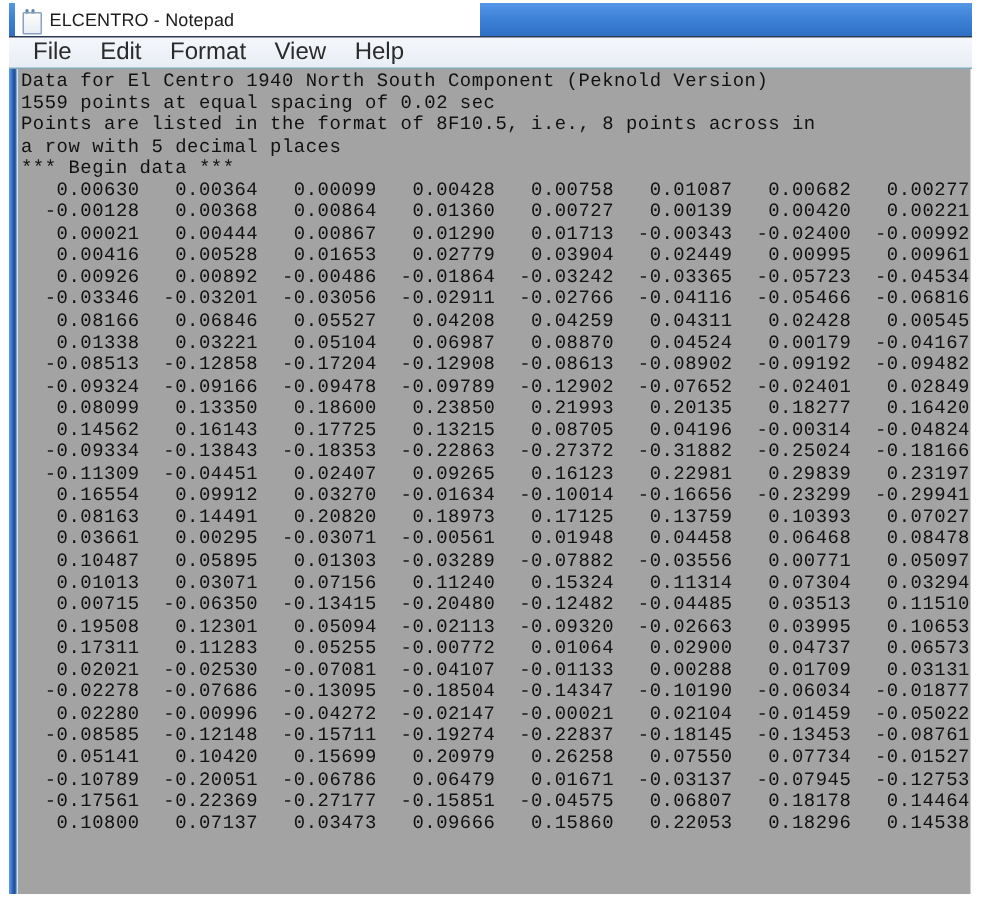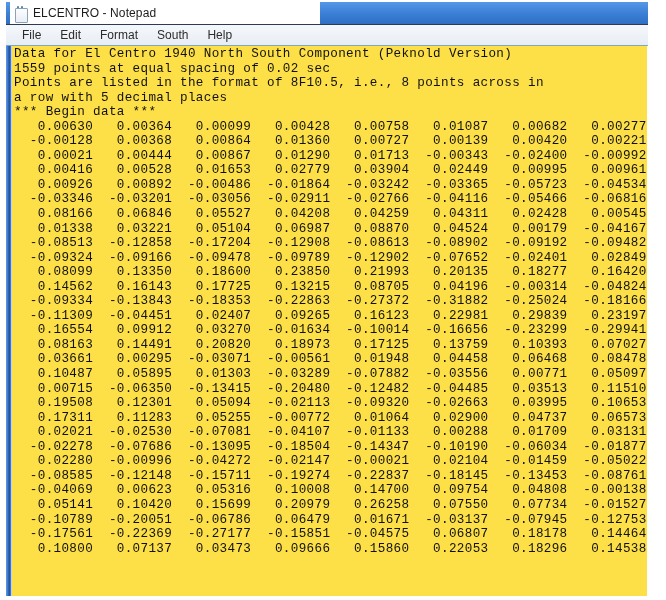--- a/index.html
+++ b/index.html
@@ -105,33 +105,33 @@
     background: linear-gradient(180deg,#f5f7fb 0%, #e8edf5 100%);
     border-top: 1px solid #2b3a55;
     border-bottom: 1px solid #7fa8b8;
     display: flex;
     align-items: center;
     padding-left: 14px;
     box-sizing: border-box;
   }
   .menu-item {
     font-family: "Liberation Sans", sans-serif;
-    font-size: 12px;
+    font-size: 16px;
     color: #2b2b2b;
     padding: 1px 9px 2px 2px;
     margin-right: 8px;
     cursor: default;
     white-space: nowrap;
   }
 
   
   #client {
     position: relative;
     height: 550px;
-    background: #fde047;
+    background: #a3a3a3;
     overflow: hidden;
     display: flex;
   }
 
   
   #left-band {
     position: absolute;
     left: -6px;
     top: 0;
     width: 12px;
@@ -189,21 +189,21 @@
           <div class="pad"></div>
         </div>
         <span id="title-text">ELCENTRO - Notepad</span>
       </div>
     </div>
 
     <div id="menubar">
       <span class="menu-item">File</span>
       <span class="menu-item">Edit</span>
       <span class="menu-item">Format</span>
-      <span class="menu-item">South</span>
+      <span class="menu-item">View</span>
       <span class="menu-item">Help</span>
     </div>
 
     <div id="client">
 
       <div id="left-band">
         
       </div>
 
       <div id="textarea">
@@ -224,28 +224,28 @@
           <div class="txt-line">  -0.08513  -0.12858  -0.17204  -0.12908  -0.08613  -0.08902  -0.09192  -0.09482</div>
           <div class="txt-line">  -0.09324  -0.09166  -0.09478  -0.09789  -0.12902  -0.07652  -0.02401   0.02849</div>
           <div class="txt-line">   0.08099   0.13350   0.18600   0.23850   0.21993   0.20135   0.18277   0.16420</div>
           <div class="txt-line">   0.14562   0.16143   0.17725   0.13215   0.08705   0.04196  -0.00314  -0.04824</div>
           <div class="txt-line">  -0.09334  -0.13843  -0.18353  -0.22863  -0.27372  -0.31882  -0.25024  -0.18166</div>
           <div class="txt-line">  -0.11309  -0.04451   0.02407   0.09265   0.16123   0.22981   0.29839   0.23197</div>
           <div class="txt-line">   0.16554   0.09912   0.03270  -0.01634  -0.10014  -0.16656  -0.23299  -0.29941</div>
           <div class="txt-line">   0.08163   0.14491   0.20820   0.18973   0.17125   0.13759   0.10393   0.07027</div>
           <div class="txt-line">   0.03661   0.00295  -0.03071  -0.00561   0.01948   0.04458   0.06468   0.08478</div>
           <div class="txt-line">   0.10487   0.05895   0.01303  -0.03289  -0.07882  -0.03556   0.00771   0.05097</div>
+          <div class="txt-line">   0.01013   0.03071   0.07156   0.11240   0.15324   0.11314   0.07304   0.03294</div>
           <div class="txt-line">   0.00715  -0.06350  -0.13415  -0.20480  -0.12482  -0.04485   0.03513   0.11510</div>
           <div class="txt-line">   0.19508   0.12301   0.05094  -0.02113  -0.09320  -0.02663   0.03995   0.10653</div>
           <div class="txt-line">   0.17311   0.11283   0.05255  -0.00772   0.01064   0.02900   0.04737   0.06573</div>
           <div class="txt-line">   0.02021  -0.02530  -0.07081  -0.04107  -0.01133   0.00288   0.01709   0.03131</div>
           <div class="txt-line">  -0.02278  -0.07686  -0.13095  -0.18504  -0.14347  -0.10190  -0.06034  -0.01877</div>
           <div class="txt-line">   0.02280  -0.00996  -0.04272  -0.02147  -0.00021   0.02104  -0.01459  -0.05022</div>
           <div class="txt-line">  -0.08585  -0.12148  -0.15711  -0.19274  -0.22837  -0.18145  -0.13453  -0.08761</div>
-          <div class="txt-line">  -0.04069   0.00623   0.05316   0.10008   0.14700   0.09754   0.04808  -0.00138</div>
           <div class="txt-line">   0.05141   0.10420   0.15699   0.20979   0.26258   0.07550   0.07734  -0.01527</div>
           <div class="txt-line">  -0.10789  -0.20051  -0.06786   0.06479   0.01671  -0.03137  -0.07945  -0.12753</div>
           <div class="txt-line">  -0.17561  -0.22369  -0.27177  -0.15851  -0.04575   0.06807   0.18178   0.14464</div>
           <div class="txt-line">   0.10800   0.07137   0.03473   0.09666   0.15860   0.22053   0.18296   0.14538</div>
         </div>
 
       <div id="right-edge"></div>
     </div>
 
   </div>

